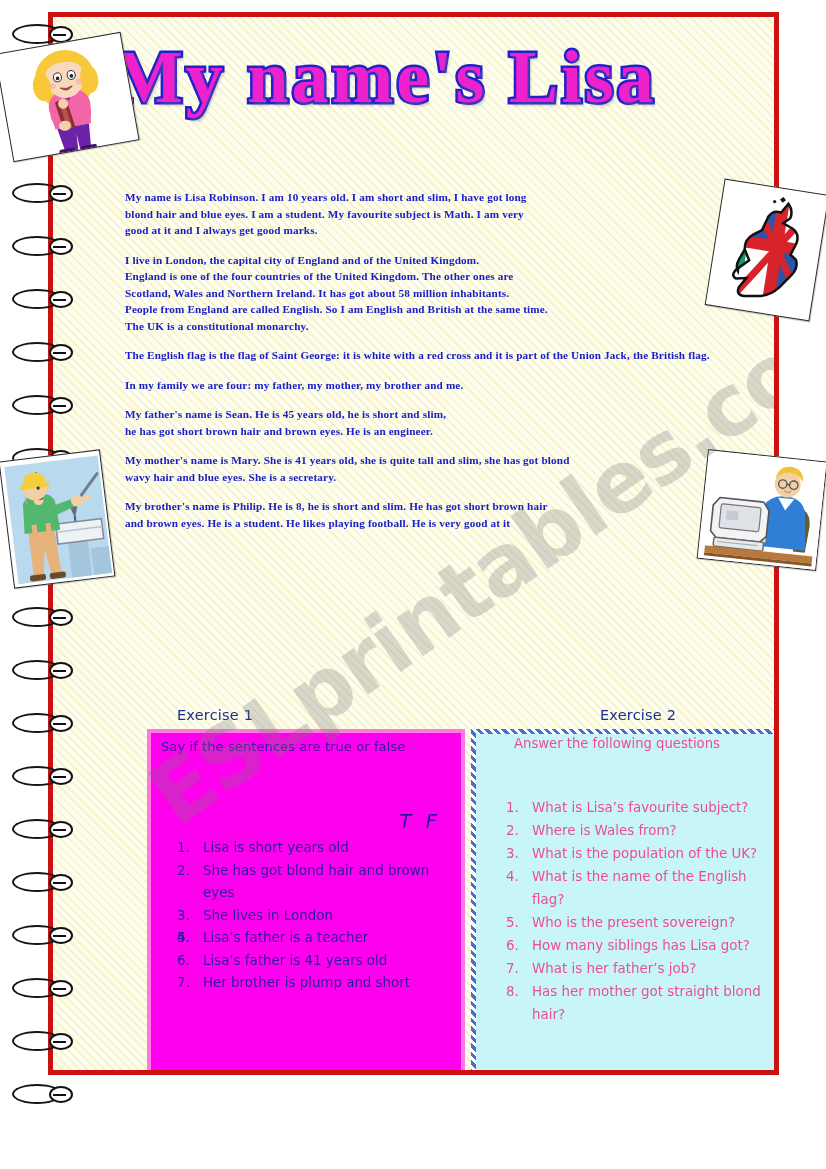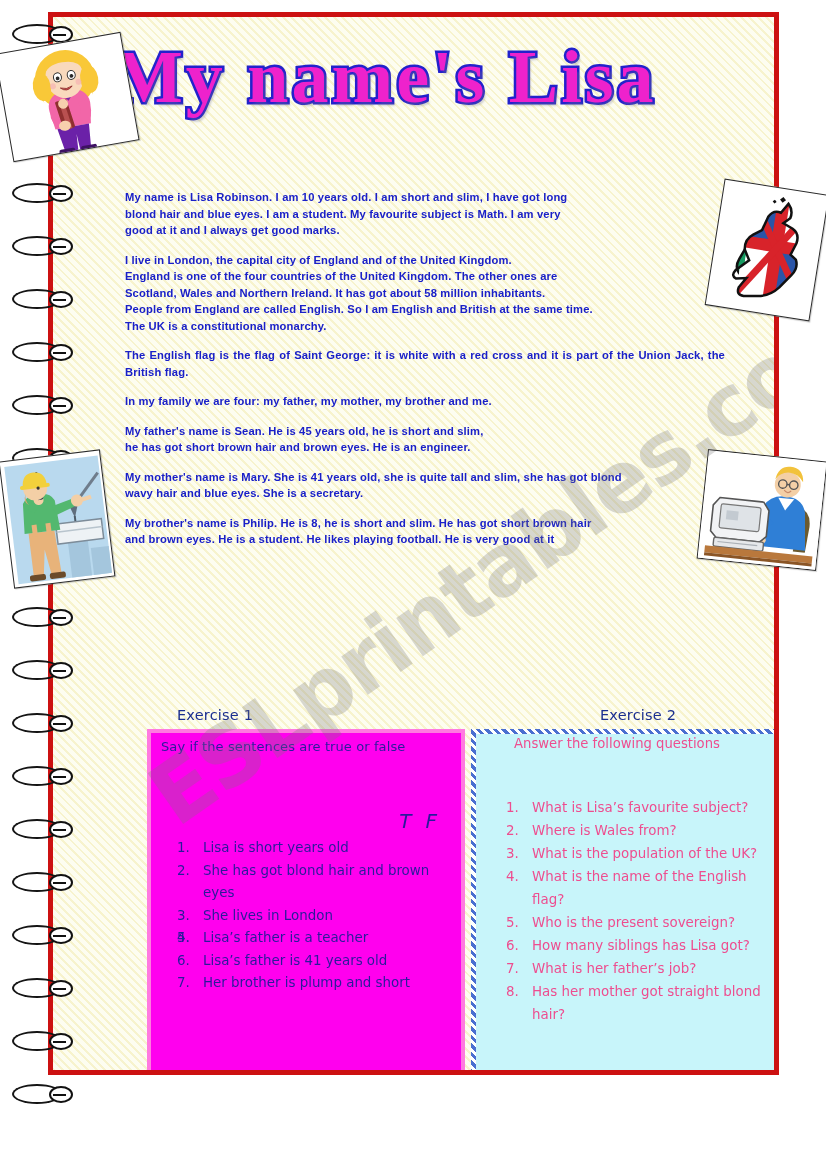--- a/index.html
+++ b/index.html
@@ -90,21 +90,21 @@
     line-height: 1.05;
   }
 
   
   #body-text {
     position: absolute;
     left: 72px;
     top: 172px;
     width: 600px;
     color: #1a20c8;
-    font-family: Liberation Sans, sans-serif;
+    font-family: Liberation Serif, serif;
     font-weight: bold;
     font-size: 11.2px;
     line-height: 16.5px;
     letter-spacing: .15px;
   }
   #body-text p { margin: 0 0 13px 0; }
   #body-text p.just { text-align: justify; }
   #body-text p.last { margin-bottom: 1px; }
 
   

